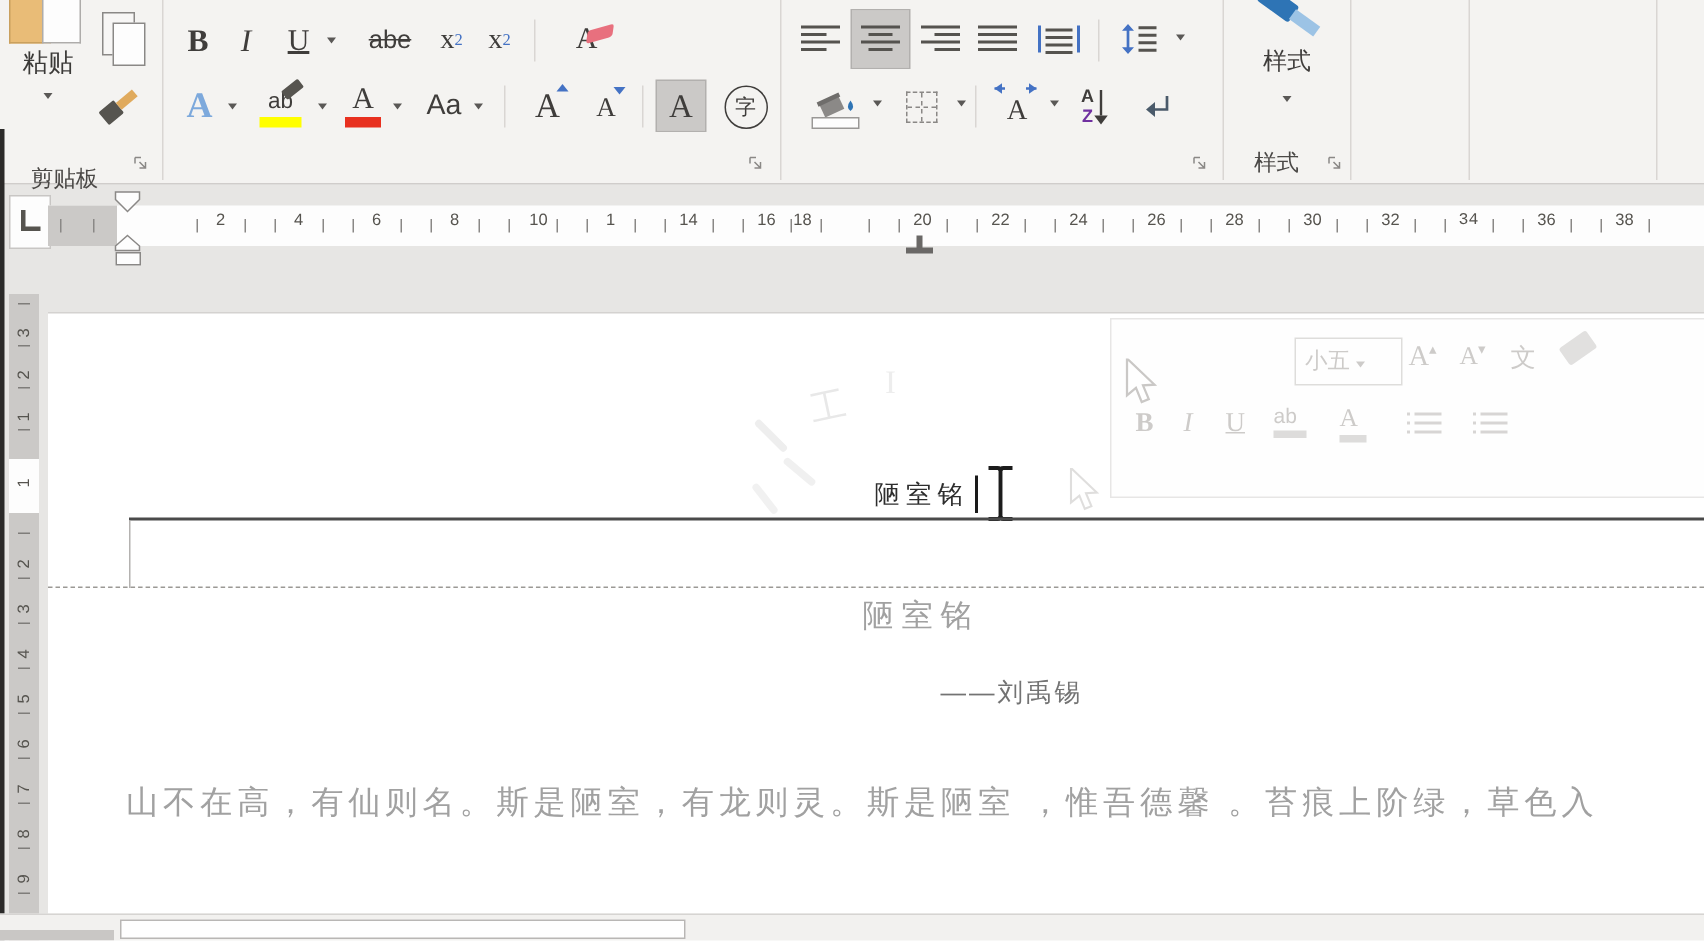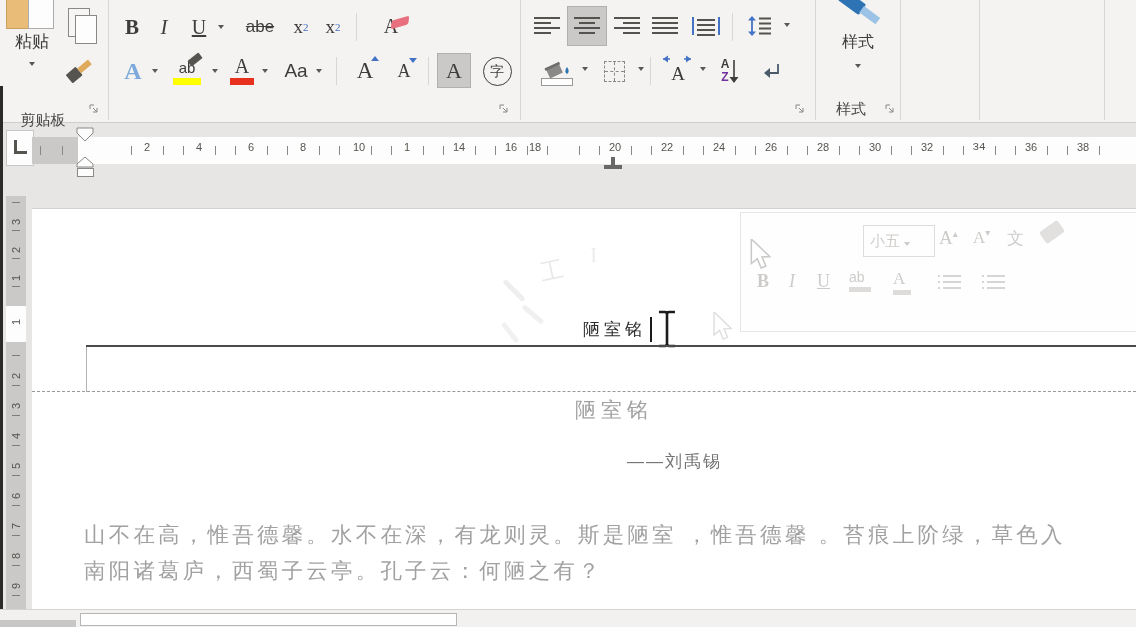--- a/index.html
+++ b/index.html
@@ -408,22 +408,21 @@
     </g>
   </svg>
 
   <div class="ab" style="left:86px;top:345px;width:1050px;height:2px;background:#4a4a4a;"></div>
   <div class="ab" style="left:86px;top:347px;width:1px;height:45px;background:#b4b2b0;"></div>
   <div class="ab" style="left:32px;top:391px;width:1104px;height:0;border-top:1px dashed #9b9995;"></div>
 
   <div class="ab" style="left:575px;top:396px;font-size:21px;letter-spacing:5px;color:#a1a1a1;">陋室铭</div>
   <div class="ab" style="left:627px;top:438px;font-size:17px;letter-spacing:2px;color:#737373;margin-top:12px;">——刘禹锡</div>
   <div class="ab" style="left:84px;top:517px;width:1052px;height:92px;overflow:hidden;font-size:21.5px;line-height:36px;letter-spacing:3.2px;color:#a1a1a1;">
-      <div class="bline">山不在高，惟吾德馨。水不在深，有龙则灵。斯是陋室 ，惟吾德馨 。苔痕上阶绿，草色入</div>
-      <div class="bline">南阳诸葛庐，西蜀子云亭。孔子云：何陋之有？</div>
+      <div class="bline">山不在高，有仙则名。斯是陋室，有龙则灵。斯是陋室 ，惟吾德馨 。苔痕上阶绿，草色入</div>
     </div>
 
   <div class="ab" style="left:0;top:609px;width:1136px;height:18px;background:#f2f1ef;border-top:1px solid #d6d4d2;">
     <div class="ab" style="left:80px;top:3px;width:375px;height:11px;background:#fefefe;border:1px solid #b8b6b4;"></div>
     <div class="ab" style="left:0;top:10px;width:76px;height:8px;background:#c9c7c5;"></div>
   </div>
 
 </div>
 
 </body></html>

